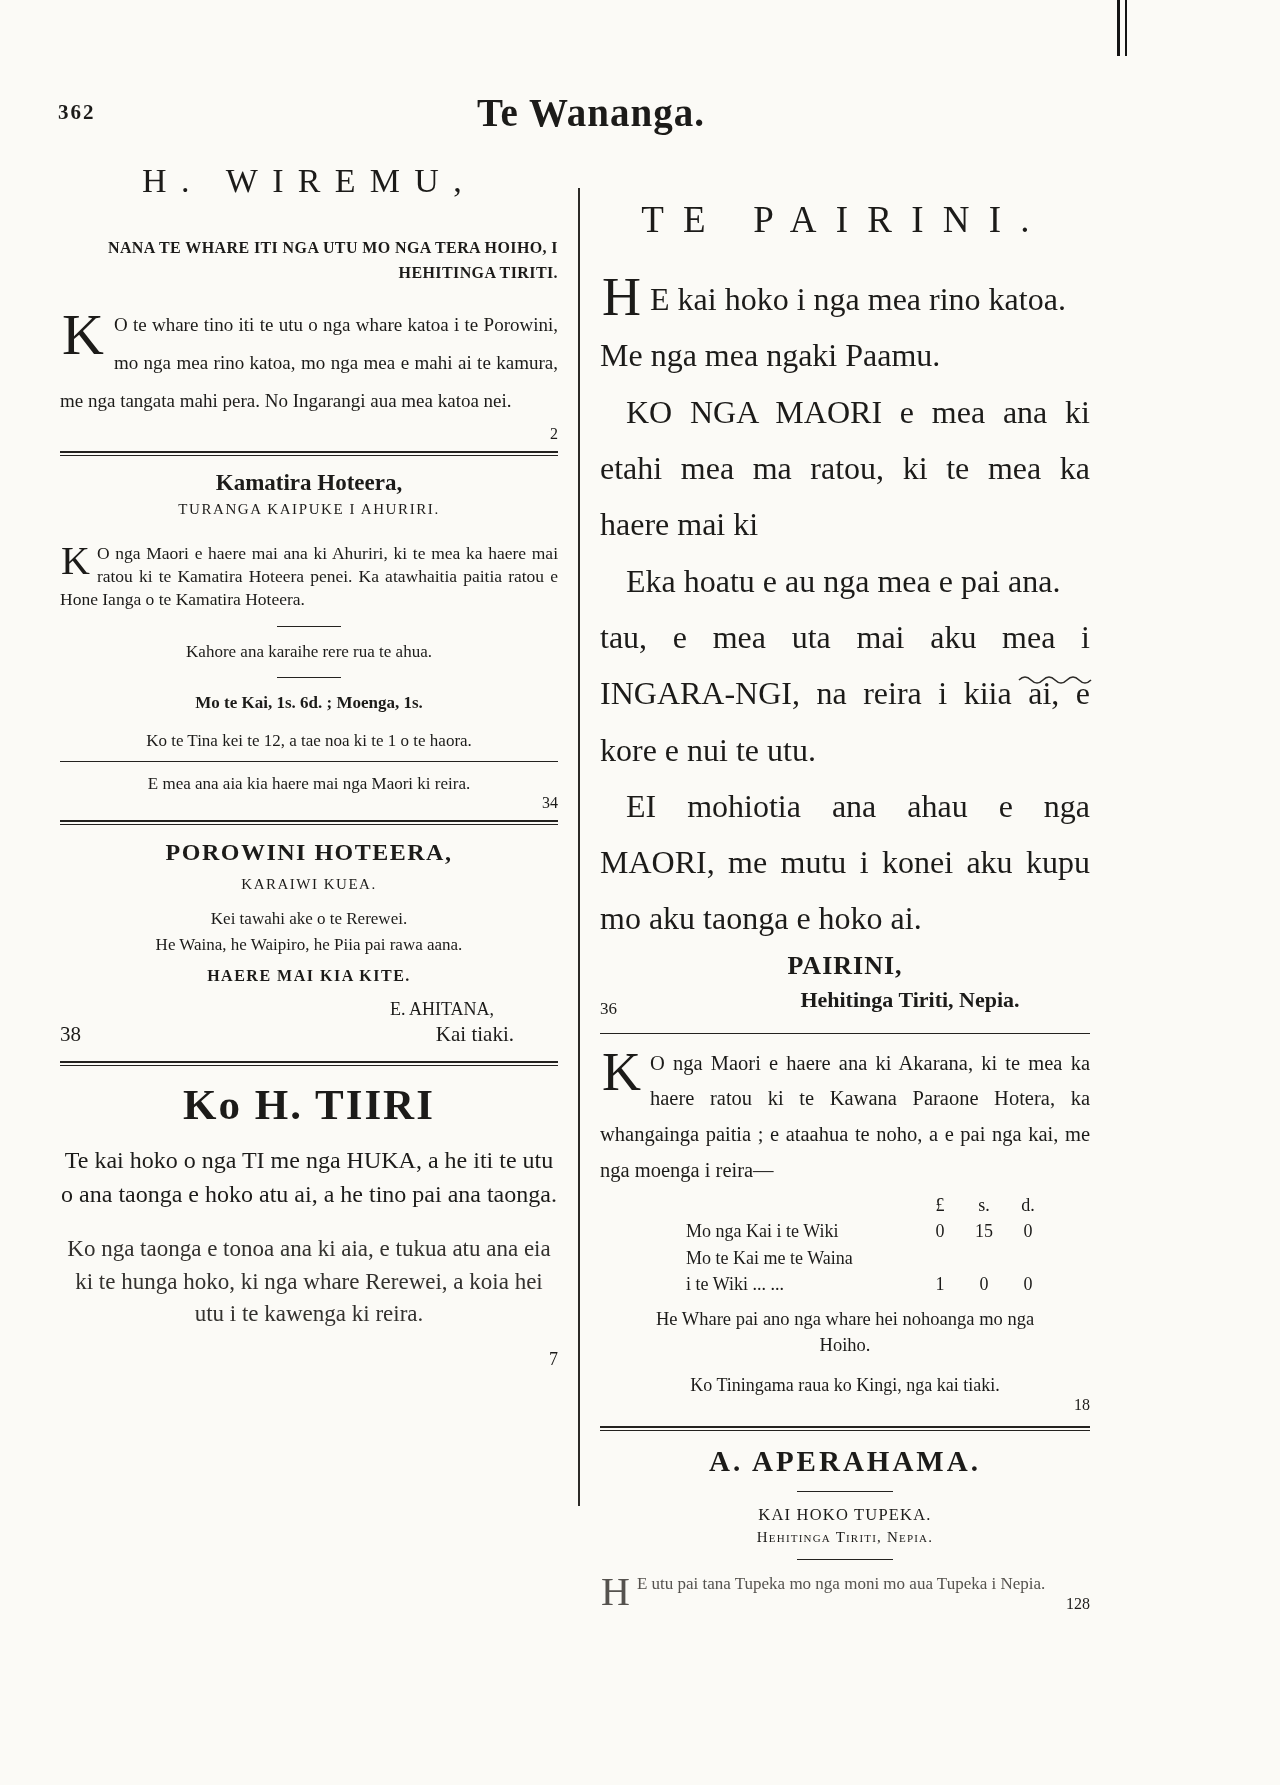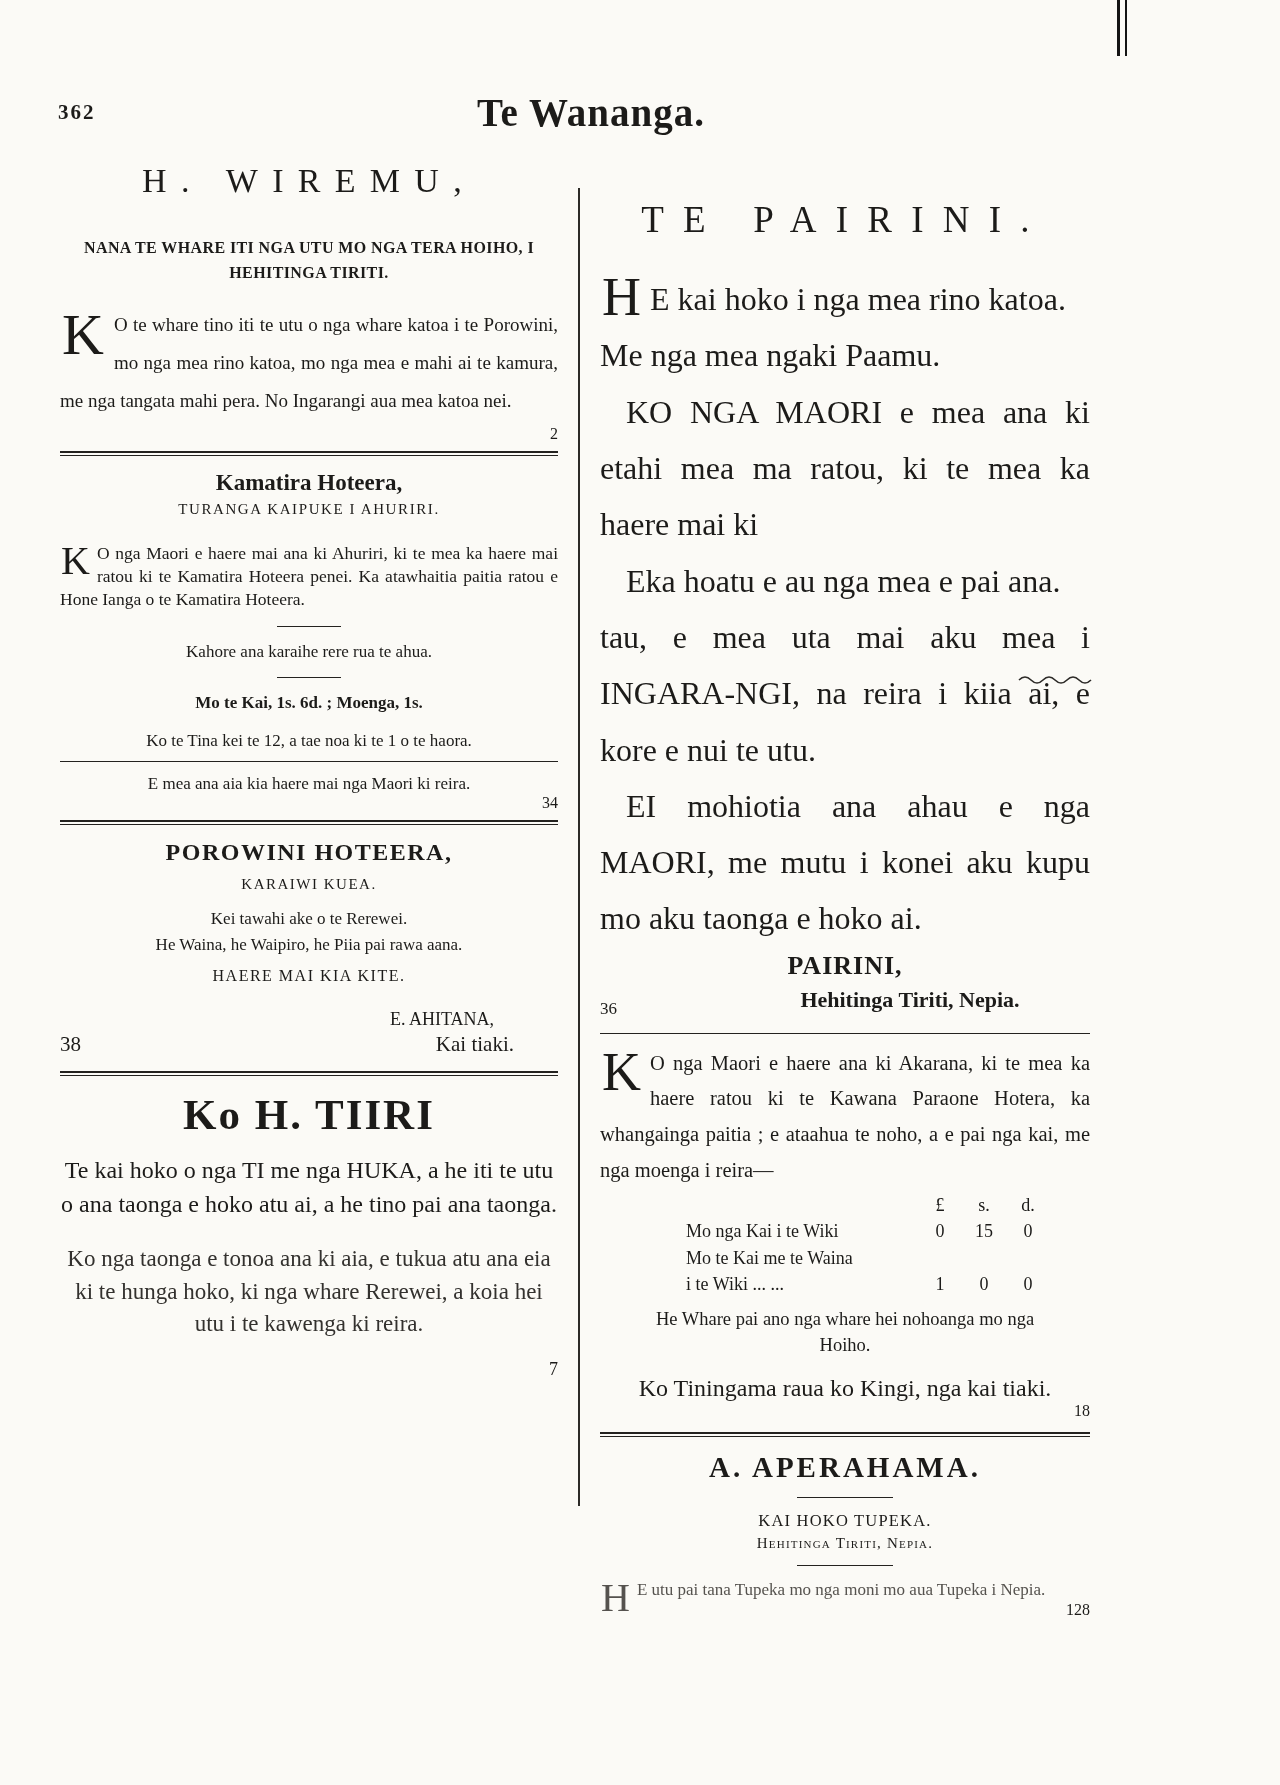--- a/index.html
+++ b/index.html
@@ -24,33 +24,33 @@
   .rule-short  { width:64px; border-top:1.5px solid #24221f; margin:15px auto; }
   .rule-short-wide { width:96px; border-top:1.5px solid #24221f; margin:13px auto; }
 
   .dropcap { float:left; font-weight:400; }
   .dc-xl { font-size:58px; line-height:.8; padding:6px 10px 0 2px; }
   .dc-lg { font-size:54px; line-height:.8; padding:5px 9px 0 2px; }
   .dc-md { font-size:40px; line-height:.8; padding:3px 7px 0 1px; }
 
   
   .ad1-title { font-size:34px; font-weight:400; text-align:center; letter-spacing:.42em; margin:4px 0 24px; }
-  .ad1-sub   { font-size:16px; font-weight:bold; text-align:center; line-height:1.55; letter-spacing:.4px; margin-bottom:20px;margin-top:36px; }
+  .ad1-sub   { font-size:16px; font-weight:bold; text-align:right; line-height:1.55; letter-spacing:.4px; margin-bottom:20px;margin-top:36px; }
   .ad1-body  { font-size:19px; line-height:2.02; text-align:justify; margin-bottom:4px; }
 
   .ad2-title { font-size:23px; font-weight:bold; text-align:center; margin-bottom:5px; }
   .ad2-sub   { font-size:15px; text-align:center; letter-spacing:1.6px; margin-bottom:24px; }
   .ad2-body  { font-size:17.5px; line-height:1.32; text-align:justify; }
   .cline     { font-size:17px; text-align:center; }
   .cline-b   { font-size:17px; font-weight:bold; text-align:center; }
 
   .ad3-title { font-size:24px; font-weight:bold; text-align:center; letter-spacing:1.5px; margin:14px 0 10px; }
   .ad3-sub   { font-size:15px; text-align:center; letter-spacing:1.5px; margin-bottom:16px; }
   .ad3-line  { font-size:17px; text-align:center; margin-bottom:6px; }
-  .ad3-call  { font-size:16px; font-weight:normal; text-align:center; letter-spacing:1.5px; margin:12px 0 24px; }
+  .ad3-call  { font-size:16px; font-weight:bold; text-align:center; letter-spacing:1.5px; margin:12px 0 14px; }
   .ad3-sig   { font-size:18px; text-align:right; padding-right:64px; }
   .ad3-foot  { display:flex; justify-content:space-between; font-size:21px; padding:2px 44px 6px 0; }
 
   .ad4-title { font-size:43px; font-weight:bold; text-align:center; letter-spacing:2px; margin:12px 0 14px; }
   .ad4-p1    { font-size:24px; text-align:center; line-height:1.42; margin-bottom:22px; }
   .ad4-p2    { font-size:23px; text-align:center; line-height:1.42; color:#33312e; margin-bottom:18px; }
 
   
   .pai-title { font-size:37px; font-weight:400; text-align:center; letter-spacing:.52em; margin:6px 0 30px; }
   .r-body p  { font-size:32px; line-height:1.76; text-align:justify; }
@@ -58,21 +58,21 @@
   .pai-sig   { font-size:26px; font-weight:bold; text-align:center; letter-spacing:1px; margin-top:4px; }
   .pai-addr  { font-size:22px; font-weight:bold; text-align:center; padding-left:130px; margin-top:6px; }
   .pai-ref   { font-size:17px; margin-top:-14px; }
 
   .hotel-body { font-size:20.5px; line-height:1.74; text-align:justify; margin-bottom:4px; }
   .price-table { margin:2px 0 8px 86px; font-size:18px; line-height:1.45; }
   .pt-row  { display:flex; }
   .pt-label{ width:232px; }
   .pt-cell { width:44px; text-align:center; }
   .hotel-note  { font-size:18.5px; text-align:center; line-height:1.4; margin-top:10px; }
-  .hotel-note2 { font-size:24px; text-align:center; margin-top:16px; }
+  .hotel-note2 { font-size:18px; text-align:center; margin-top:16px; }
 
   .apera-title { font-size:29px; font-weight:bold; text-align:center; letter-spacing:3px; margin-top:6px; }
   .apera-l1 { font-size:16.5px; text-align:center; letter-spacing:1.2px; }
   .apera-l2 { font-size:15px; text-align:center; letter-spacing:1.2px; font-variant:small-caps; margin-top:4px; }
   .apera-body { font-size:17px; line-height:1.3; text-align:justify; color:#55524e; }
   .apera-body .dropcap { color:#55524e; }
 
   
   .artifact-corner { position:absolute; left:1117px; top:0; width:10px; height:56px; border-left:3px solid #141414; border-right:2px solid #141414; }
   .artifact-squiggle { position:absolute; left:1018px; top:674px; width:78px; height:12px; }

